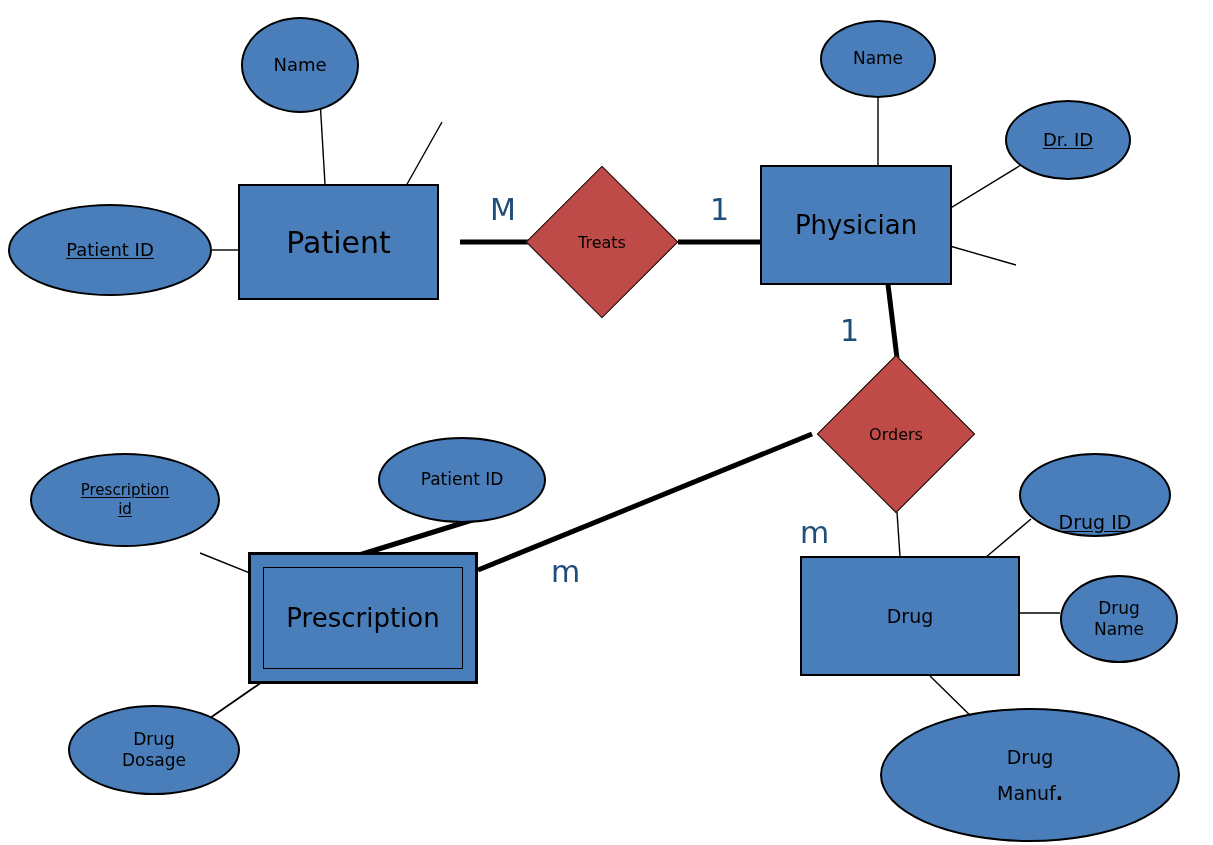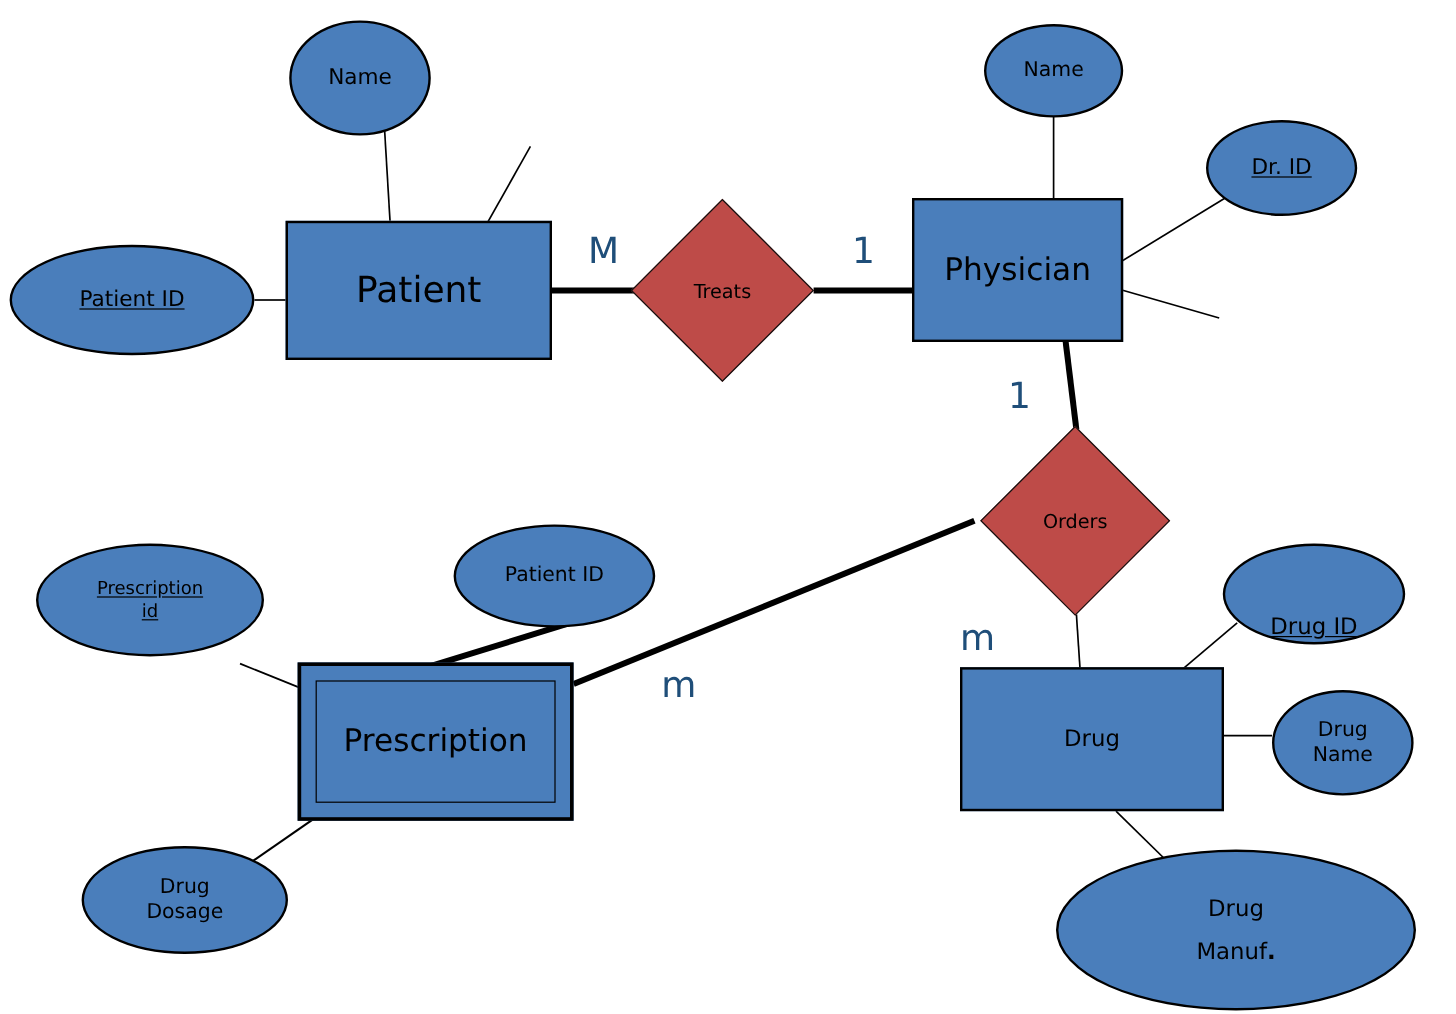--- a/index.html
+++ b/index.html
@@ -135,25 +135,25 @@
     <line x1="1060" y1="613" x2="1020" y2="613" stroke="#000" stroke-width="1.4"></line>
     <line x1="980" y1="725" x2="930" y2="676" stroke="#000" stroke-width="1.4"></line>
 
     <line x1="460" y1="242" x2="539" y2="242" stroke="#000" stroke-width="5"></line>
     <line x1="678" y1="242" x2="760" y2="242" stroke="#000" stroke-width="5"></line>
     <line x1="886" y1="268" x2="897" y2="358" stroke="#000" stroke-width="5"></line>
     <line x1="812" y1="434" x2="478" y2="570" stroke="#000" stroke-width="5"></line>
     <line x1="897" y1="512" x2="900" y2="557" stroke="#000" stroke-width="1.4"></line>
   </svg>
 
-  <div class="node entity" style="left:238px; top:184px; width:222px; height:116px; font-size:30px;">
+  <div class="node entity" style="left:238px; top:184px; width:201px; height:116px; font-size:30px;">
     <span>Patient</span>
   </div>
 
-  <div class="node entity" style="left:760px; top:165px; width:176px; height:120px; font-size:26px;">
+  <div class="node entity" style="left:760px; top:165px; width:192px; height:120px; font-size:26px;">
     <span>Physician</span>
   </div>
 
   <div class="node weak-entity" style="left:248px; top:552px; width:230px; height:132px;">
     <div class="weak-inner">
       <span style="font-size:26px;">Prescription</span>
     </div>
   </div>
 
   <div class="node entity" style="left:800px; top:556px; width:220px; height:120px; font-size:19px;">

